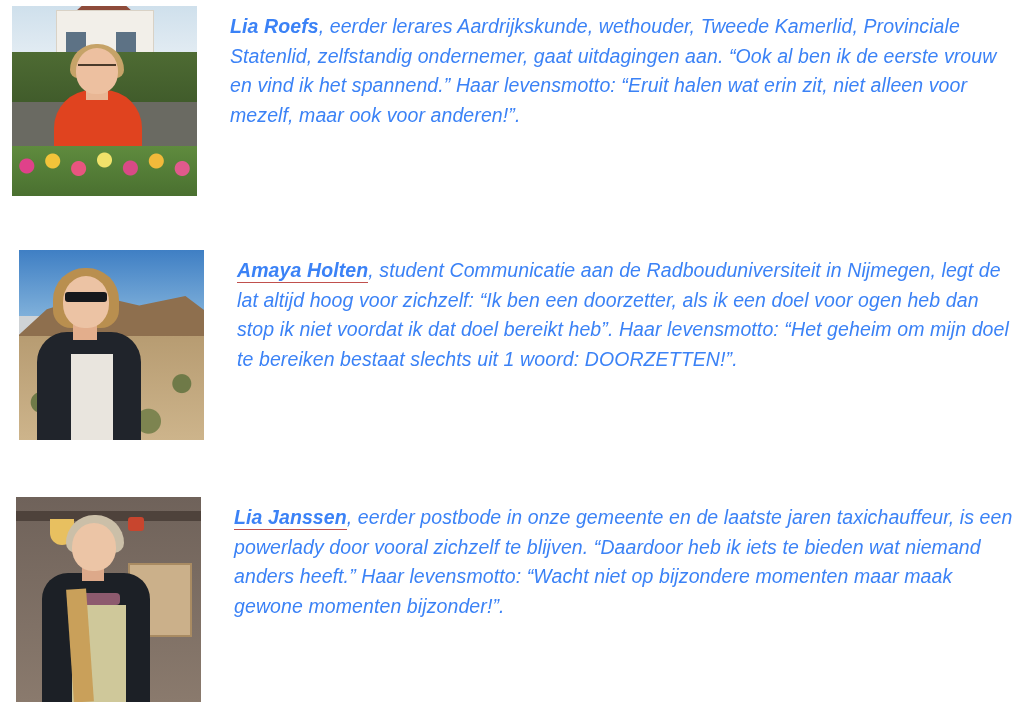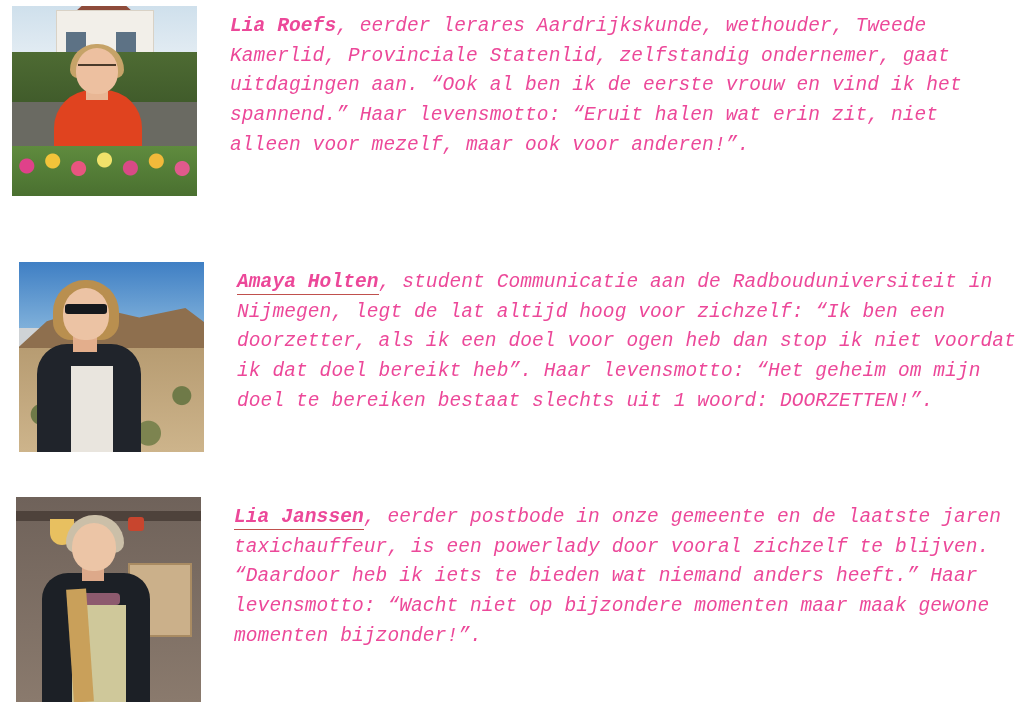--- a/index.html
+++ b/index.html
@@ -32,23 +32,22 @@
   }
   .photo .layer {
     position: absolute;
     left: 0;
     right: 0;
   }
   .text-block {
     font-style: italic;
     font-size: 19.5px;
     line-height: 1.52;
-    color: #ec4899;
+    color: #3b82f6;
     letter-spacing: 0.1px;
-    font-family: Liberation Mono, monospace;
   }
   .person-name {
     font-weight: bold;
     font-style: italic;
   }
   .underline-name {
     border-bottom: 1.5px solid #c0504d;
     padding-bottom: 1px;
   }
 
@@ -101,21 +100,21 @@
     position: absolute; left: 24px; top: -2px; width: 54px; height: 34px;
     background: #c6a368; border-radius: 26px 26px 8px 8px;
   }
   #photo-1 .glasses {
     position: absolute; left: 32px; top: 18px; width: 38px; height: 8px;
     border-top: 2px solid #4a3a2a;
   }
   #text-1 { margin-left: 33px; width: 780px; padding-top: 6px; }
 
   
-  #entry-2 { left: 12px; top: 262px; width: 1000px; padding-left: 7px; }
+  #entry-2 { left: 12px; top: 250px; width: 1000px; padding-left: 7px; }
   #photo-2 { width: 185px; height: 190px; }
   #photo-2 .sky { top: 0; height: 66px; background: linear-gradient(#3f7fc4, #7fb0da); }
   #photo-2 .hill {
     position: absolute; left: -10px; top: 34px; width: 210px; height: 60px;
     background: #8e6f4e;
     clip-path: polygon(0 100%, 18% 42%, 40% 18%, 62% 36%, 84% 20%, 100% 62%, 100% 100%);
   }
   #photo-2 .desert { top: 86px; height: 104px; background: linear-gradient(#b79c72, #cdb48b); }
   #photo-2 .scrub {
     top: 96px; height: 94px;

